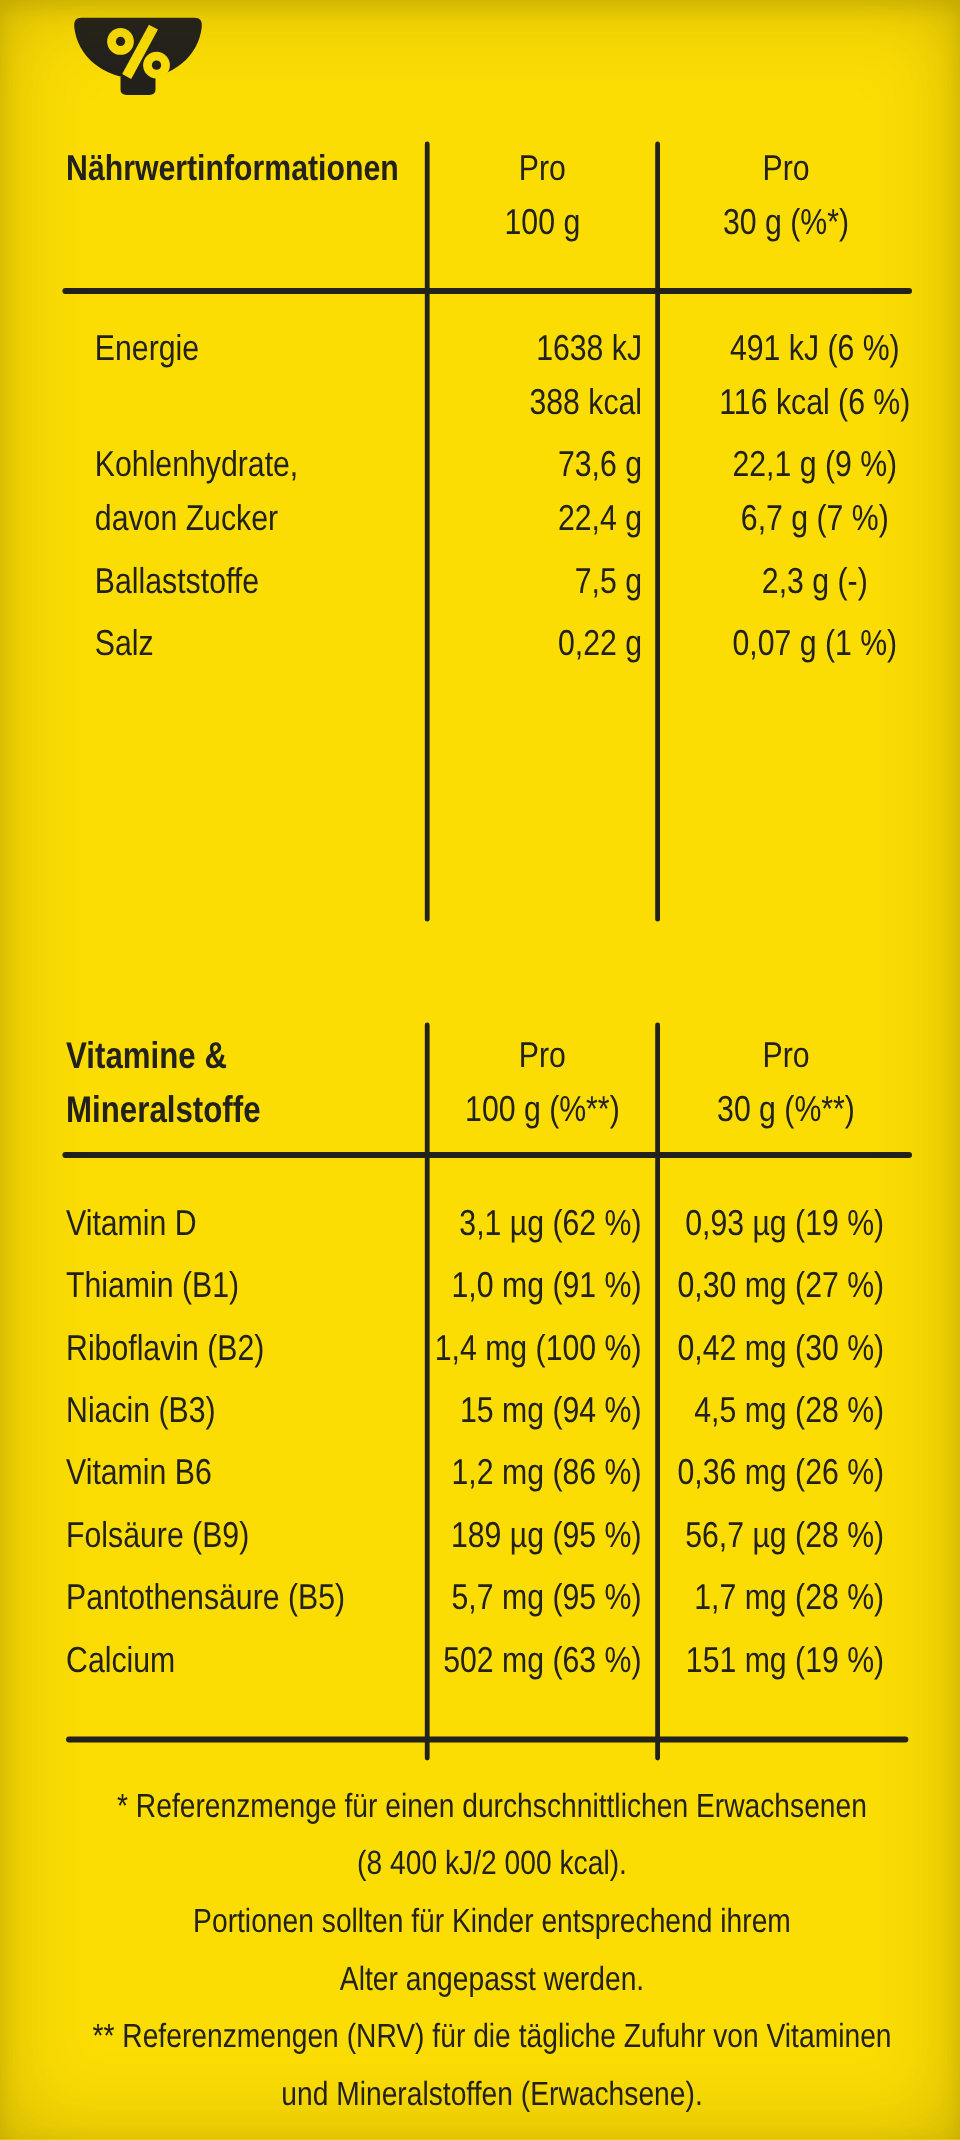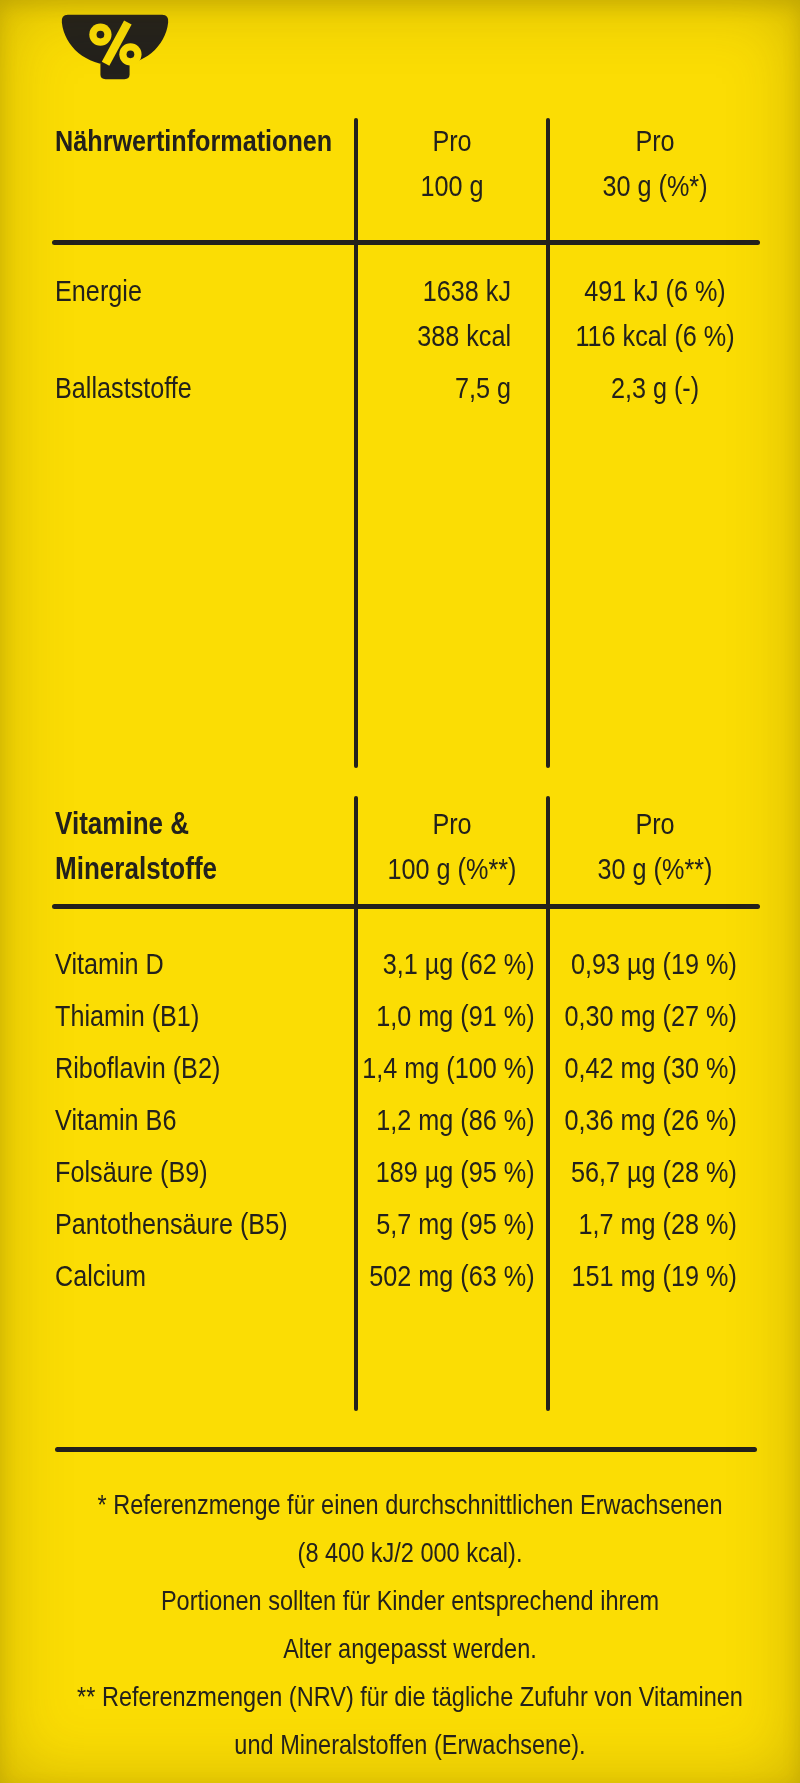--- a/index.html
+++ b/index.html
@@ -13,21 +13,21 @@
   }
   .vignette {
     position:absolute; inset:0; pointer-events:none;
     box-shadow: inset 0 0 70px rgba(90,70,0,0.28), inset 0 6px 18px rgba(90,70,0,0.18);
     z-index:50;
   }
   .brand-icon { position:absolute; left:55px; top:6px; width:120px; height:82px; }
 
   .ntable { position:absolute; left:50px; width:712px; }
   .t1 { top:118px; height:650px; }
-  .t2 { top:796px; height:615px; }
+  .t2 { top:852px; height:615px; }
 
   .vline { position:absolute; top:0; width:4px; background:#23211c; border-radius:2px; }
   .vl1 { left:304px; }
   .vl2 { left:496px; }
   .t1 .vline { height:650px; }
   .t2 .vline { height:615px; }
 
   .grow { display:grid; grid-template-columns:306px 192px 214px; }
   .t1row { margin-top:7px; }
   .t1row.first { margin-top:23px; }
@@ -47,21 +47,21 @@
   .t2 .c3.valr { padding-right:30px; }
 
   .head .line { font-size:30px; }
   .t1title { height:90px; font-size:31px; font-weight:700; }
   .t2title { font-size:31px; font-weight:700; }
   .t2head { padding-top:5px; }
 
   .rule { height:5px; background:#23211c; border-radius:3px; margin:0 2px; }
   .t1 .rule { margin-top:32px; }
   .t2 .rule { margin-top:13px; }
-  .t1body { margin-top:0; }
+  .t1body { margin-top:0;margin-left:24px; }
   .t2body { margin-top:29px; }
 
   .rule3 { position:absolute; left:55px; top:1447px; width:702px; height:5px;
            background:#23211c; border-radius:3px; }
 
   .footnotes { position:absolute; top:1481px; left:0; width:800px;margin-left:10px; }
   .fnline { height:48px; display:flex; justify-content:center; align-items:center;
             white-space:nowrap; font-size:28px; transform:scaleX(0.84);
             transform-origin:50% 50%; }
 </style>
@@ -108,34 +108,59 @@
         <div class="line">1638 kJ</div>
         <div class="line">388 kcal</div>
       </div>
       <div class="cell valc c3">
         <div class="line">491 kJ (6 %)</div>
         <div class="line">116 kcal (6 %)</div>
       </div>
     </div>
 
 
-
     <div class="grow t1row">
       <div class="cell lbl">
+        <div class="line">Kohlenhydrate,</div>
+        <div class="line">davon Zucker</div>
+      </div>
+      <div class="cell valr c2">
+        <div class="line">73,6 g</div>
+        <div class="line">22,4 g</div>
+      </div>
+      <div class="cell valc c3">
+        <div class="line">22,1 g (9 %)</div>
+        <div class="line">6,7 g (7 %)</div>
+      </div>
+    </div>
+
+    <div class="grow t1row">
+      <div class="cell lbl">
         <div class="line">Ballaststoffe</div>
       </div>
       <div class="cell valr c2">
         <div class="line">7,5 g</div>
       </div>
       <div class="cell valc c3">
         <div class="line">2,3 g (-)</div>
       </div>
     </div>
 
 
+    <div class="grow t1row">
+      <div class="cell lbl">
+        <div class="line">Salz</div>
+      </div>
+      <div class="cell valr c2">
+        <div class="line">0,22 g</div>
+      </div>
+      <div class="cell valc c3">
+        <div class="line">0,07 g (1 %)</div>
+      </div>
+    </div>
 
   </div>
 </div>
 
 <div class="ntable t2">
   <div class="vline vl1"></div>
   <div class="vline vl2"></div>
 
   <div class="grow t2head">
     <div class="cell lbl">
@@ -185,20 +210,31 @@
           <div class="line">Riboflavin (B2)</div>
         </div>
       <div class="cell valr c2">
           <div class="line">1,4 mg (100 %)</div>
         </div>
       <div class="cell valr c3">
           <div class="line">0,42 mg (30 %)</div>
         </div>
     </div>
 
+    <div class="grow t2row">
+      <div class="cell lbl">
+          <div class="line">Niacin (B3)</div>
+        </div>
+      <div class="cell valr c2">
+          <div class="line">15 mg (94 %)</div>
+        </div>
+      <div class="cell valr c3">
+          <div class="line">4,5 mg (28 %)</div>
+        </div>
+    </div>
 
     <div class="grow t2row">
       <div class="cell lbl">
           <div class="line">Vitamin B6</div>
         </div>
       <div class="cell valr c2">
           <div class="line">1,2 mg (86 %)</div>
         </div>
       <div class="cell valr c3">
           <div class="line">0,36 mg (26 %)</div>

